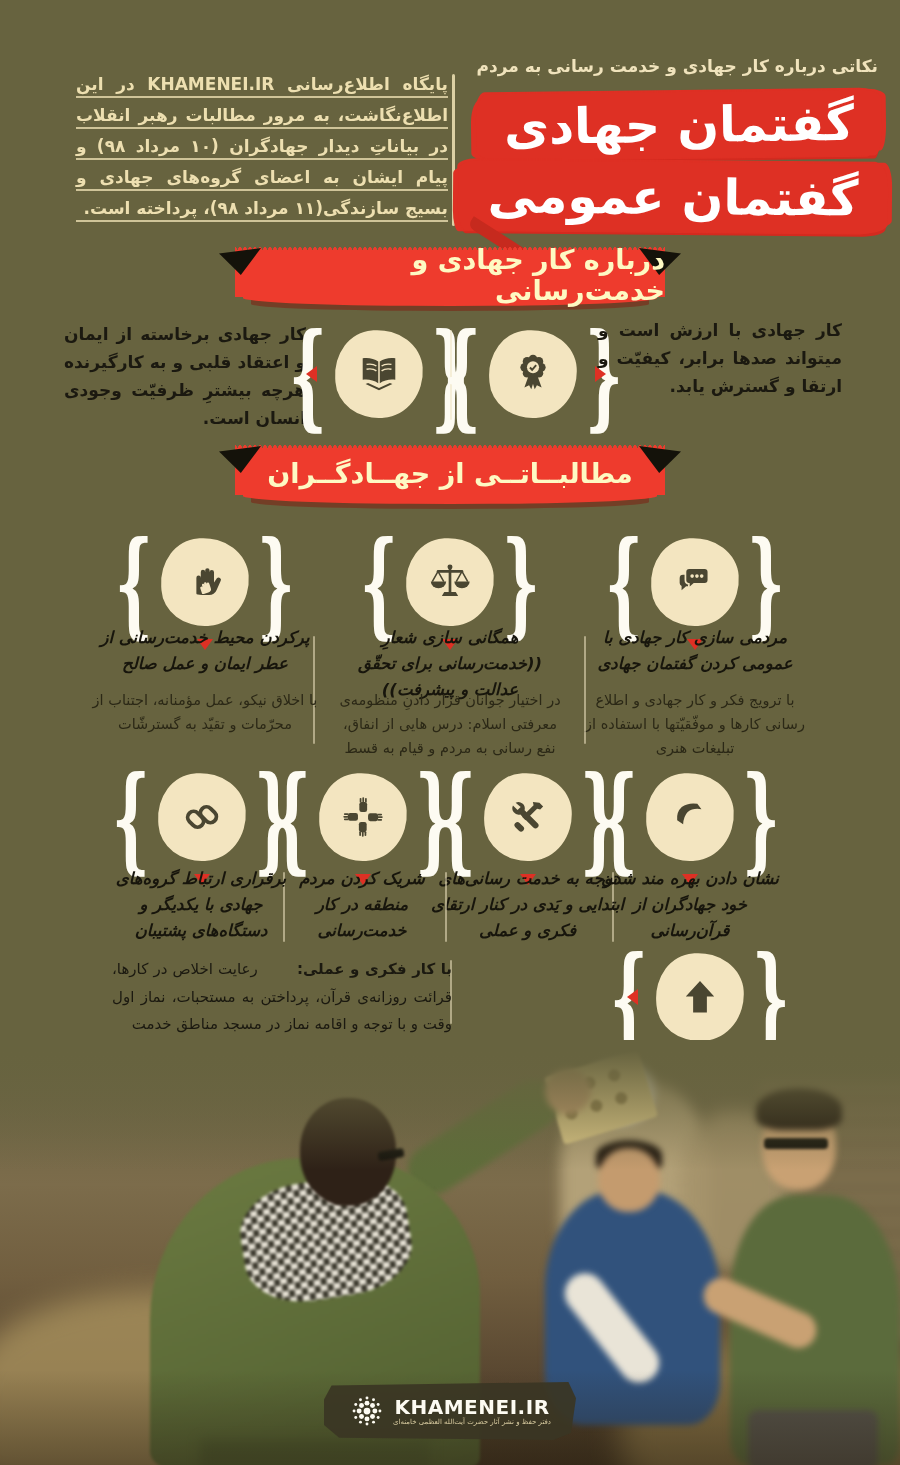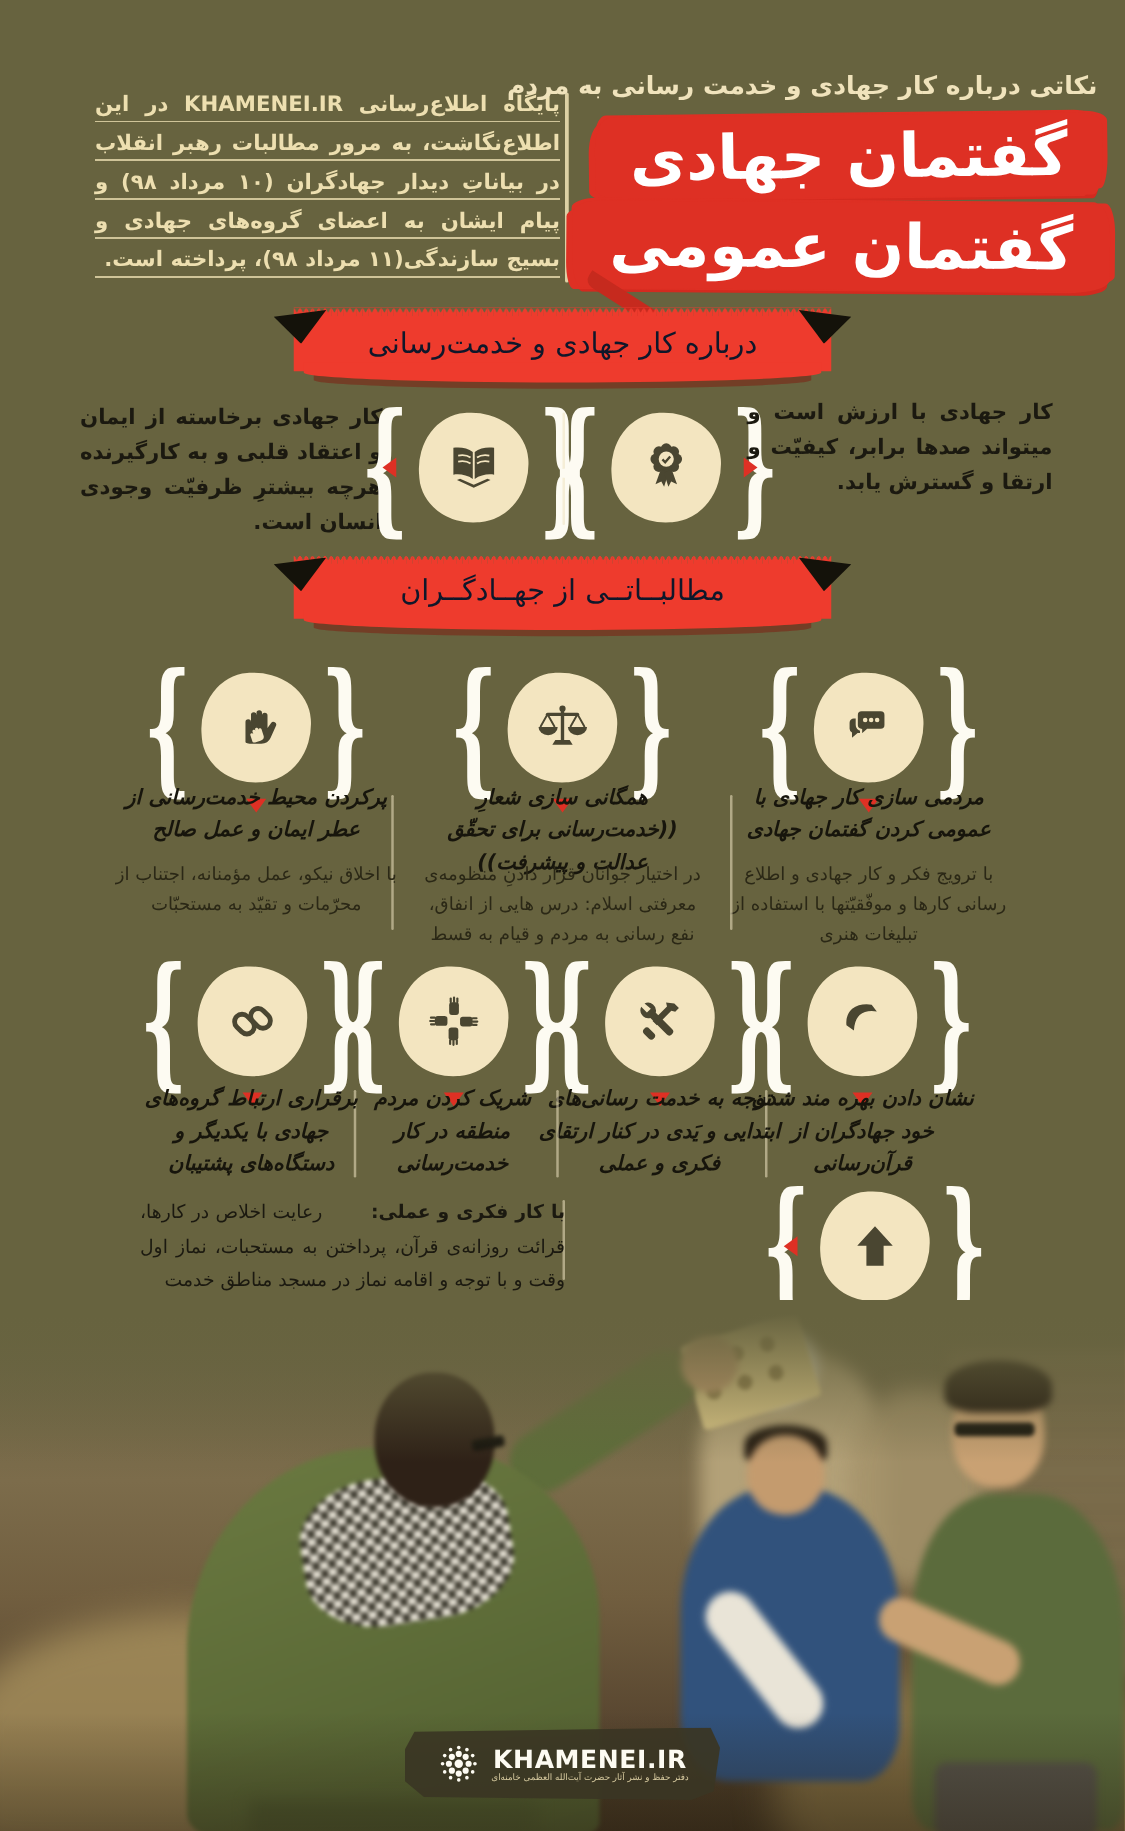--- a/index.html
+++ b/index.html
@@ -10,21 +10,21 @@
     direction:rtl;
   }
   
   .intro{
     position:absolute;left:76px;top:68px;width:372px;height:160px;
     color:#EDDFB0;font-size:17px;font-weight:bold;line-height:31px;
     text-align:justify;margin:0;padding-top:1px;
     background:repeating-linear-gradient(to bottom,transparent 0 28.5px,rgba(233,220,175,.8) 28.5px 30px,transparent 30px 31px);
   }
   .vrule{position:absolute;left:452px;top:74px;width:3px;height:152px;background:#E9DCAF;border-radius:2px;opacity:.9;}
-  .kicker{position:absolute;right:22px;top:56px;color:#F0E3BC;font-size:20px;font-weight:bold;}
+  .kicker{position:absolute;right:22px;top:56px;color:#F0E3BC;font-size:17px;font-weight:bold;}
   .brush{
     position:absolute;display:flex;align-items:center;justify-content:center;
     background:#DE3024;color:#fff;font-weight:bold;
     box-shadow:-7px 3px 0 -2px #DE3024,6px -3px 0 -2px #DE3024,0 5px 0 -2px #D32A1F,-3px -4px 0 -2px #DE3024;
   }
   .brush1{right:18px;top:92px;width:406px;height:66px;font-size:49px;
     border-radius:12px 20px 8px 24px/26px 10px 28px 10px;transform:rotate(-.7deg);}
   .brush2{right:12px;top:162px;width:430px;height:70px;font-size:49px;
     border-radius:22px 10px 26px 8px/10px 26px 10px 24px;transform:rotate(.5deg);}
   .brush2::after{content:"";position:absolute;left:8px;bottom:-14px;width:64px;height:12px;background:#C62A1E;
@@ -36,21 +36,21 @@
       linear-gradient(to top left,#EE3B2D 49%,transparent 51%) 0 0/5px 8px repeat-x,
       linear-gradient(to top right,#EE3B2D 49%,transparent 51%) 5px 0/5px 8px repeat-x;}
   .banner::after{content:"";position:absolute;left:8px;right:8px;bottom:-9px;height:16px;background:#EE3B2D;
     border-radius:0 0 100% 100%/0 0 100% 100%;}
   .banner .shadow{position:absolute;left:16px;right:16px;bottom:-14px;height:14px;background:#7E2013;opacity:.55;
     border-radius:0 0 100% 100%/0 0 100% 100%;}
   .banner .corner-l,.banner .corner-r{position:absolute;top:-5px;width:42px;height:27px;background:#14120a;}
   .banner .corner-l{left:-16px;clip-path:polygon(0 20%,100% 0,52% 100%);}
   .banner .corner-r{right:-16px;clip-path:polygon(100% 20%,0 0,48% 100%);}
   .banner .label{position:absolute;inset:0;display:flex;align-items:center;justify-content:center;
-    color:#0f172a;font-size:23px;font-weight:normal;z-index:2;}
+    color:#fef9c3;font-size:27px;font-weight:bold;z-index:2;}
   #banner-about{top:253px;} #banner-demands{top:451px;}
   
   .icon-unit{position:absolute;width:186px;height:124px;display:flex;align-items:center;justify-content:center;
     gap:9px;direction:ltr;}
   .brace{color:#FDFBF2;font-family:"DejaVu Serif","Liberation Serif",serif;font-size:56px;font-weight:bold;
     line-height:1;transform:scaleY(2.05) scaleX(1.05);user-select:none;}
   .blob{width:88px;height:88px;background:#F3E5C0;display:flex;align-items:center;justify-content:center;
     border-radius:46% 54% 49% 51%/53% 47% 55% 45%;transform:rotate(-4deg);}
   .blob svg{transform:rotate(4deg);}
   .icon-glyph{color:#4A4631;fill:#4A4631;}
@@ -238,21 +238,21 @@
         <path d="M15 36 V19.5 a2.3 2.3 0 0 1 4.6 0 V13.5 a2.3 2.3 0 0 1 4.6 0 v-1.6 a2.3 2.3 0 0 1 4.6 0 v2 a2.3 2.3 0 0 1 4.6 0 v10.5 l3-4.2 a2.4 2.4 0 0 1 4 2.6 L36 32.5 q-2.2 5-7.8 5 h-7.2 q-6 0-6-1.5z"></path>
         <g fill="#F3E5C0" transform="rotate(-18 24 31)">
           <path d="M19.5 35 v-6 a1.3 1.3 0 0 1 2.6 0 v-2.2 a1.3 1.3 0 0 1 2.6 0 v-.9 a1.3 1.3 0 0 1 2.6 0 v1.2 a1.3 1.3 0 0 1 2.6 0 v5.4 q0 3.4-3.8 3.4 h-3.4 q-3.2 0-3.2-.9z"></path>
         </g>
       </svg>
     </div>
     <span class="brace">}</span>
     <span class="tri tri-down"></span>
   </div>
   <p class="item-title" style="left:94px;top:625px;width:222px;">پرکردن محیط خدمت‌رسانی از عطر ایمان و عمل صالح</p>
-  <p class="item-body" style="left:92px;top:688px;width:226px;">با اخلاق نیکو، عمل مؤمنانه، اجتناب از محرّمات و تقیّد به مستحبّات</p>
+  <p class="item-body" style="left:92px;top:688px;width:226px;">با اخلاق نیکو، عمل مؤمنانه، اجتناب از محرّمات و تقیّد به گسترشّات</p>
 
   <div class="icon-unit" style="left:597px;top:755px;">
     <span class="brace">{</span>
     <div class="blob">
       <svg class="icon-glyph" width="44" height="44" viewBox="0 0 48 48">
         <path d="M15 13 q7-5 17-3.5 l4.5 6 q-9.5-1.5-15 3 q-4.5 4.5-5 13.5 l-6.5-4.5 q-1-9 5-14.5z"></path>
       </svg>
     </div>
     <span class="brace">}</span>
     <span class="tri tri-down"></span>

